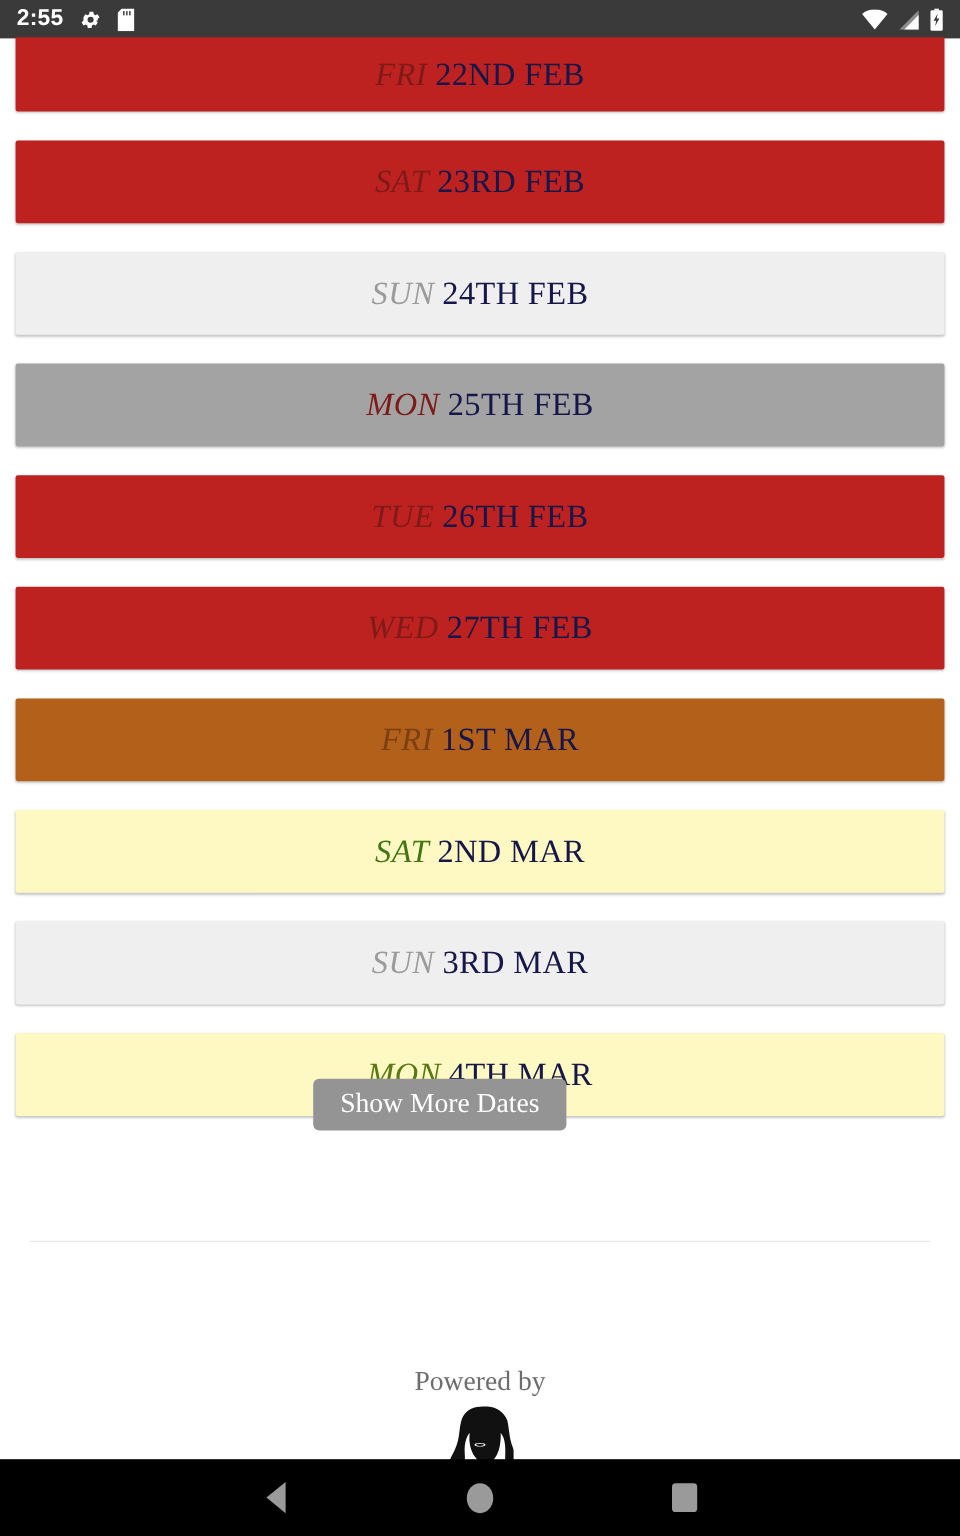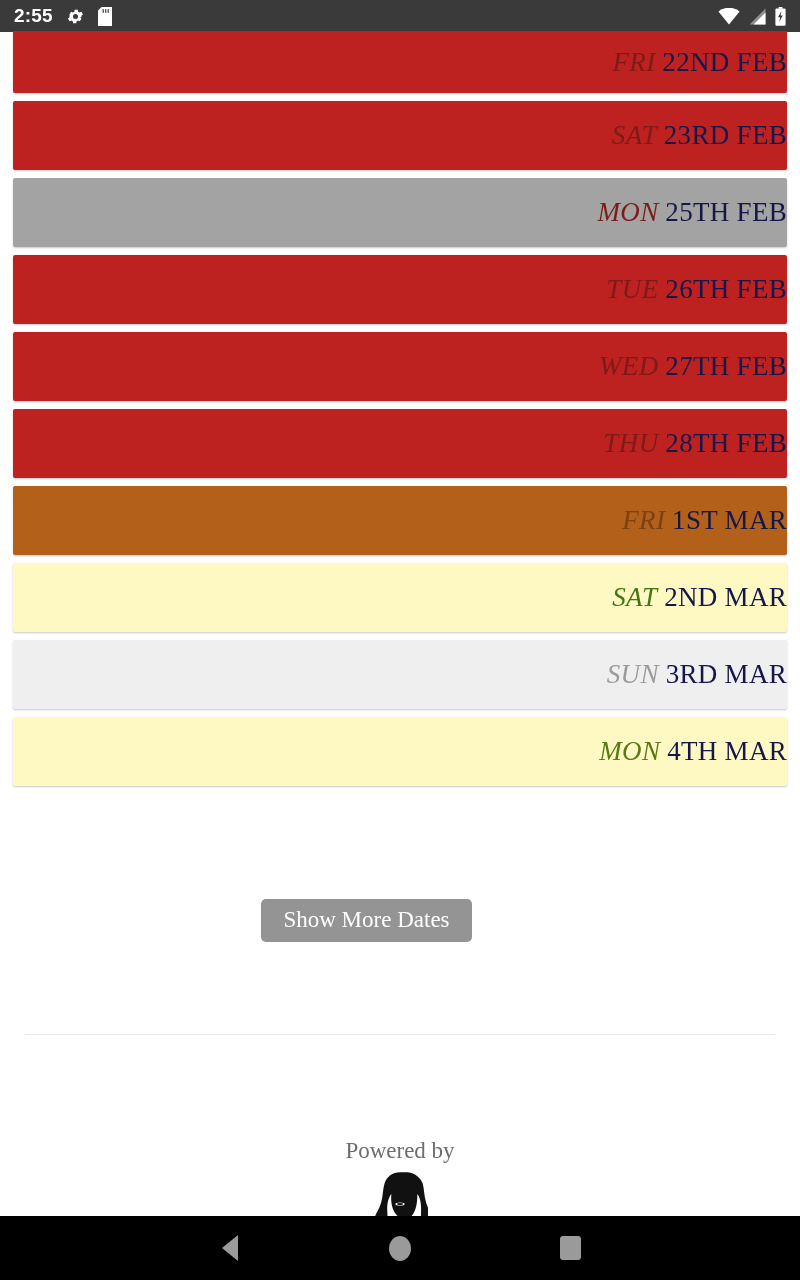--- a/index.html
+++ b/index.html
@@ -20,24 +20,24 @@
   }
   .sb-left { display:flex; align-items:center; gap:13px; }
   .sb-time { font-size:19px; font-weight:600; letter-spacing:0.2px; }
   .sb-right { margin-left:auto; display:flex; align-items:center; gap:9px; }
   .ic { display:inline-block; line-height:0; }
 
   
   .list { position:absolute; top:31px; left:0; width:800px; }
   .date-row {
     position:relative;
-    margin:0 13px 8px 13px;
+    margin:0 13px 24px 13px;
     height:69px;
     border-radius:2px;
-    display:flex; align-items:center; justify-content:flex-end;
+    display:flex; align-items:center; justify-content:center;
     box-shadow:0 1px 2px rgba(0,0,0,0.22);
     cursor:pointer;
   }
   .date-row.first { height:62px; border-radius:0 0 2px 2px; }
   .row-text { font-size:27px; white-space:nowrap; line-height:1; }
   .dow { font-style:italic; font-weight:400; letter-spacing:0.4px; }
   .dnum { color:#15174a; font-weight:400; letter-spacing:0.3px; }
 
   
   .more-wrap { position:absolute; top:899px; left:0; width:733px; text-align:center; }
@@ -119,31 +119,31 @@
     </div>
   </div>
 
   <div class="list" id="date-list">
       <div class="date-row first" style="background: rgb(190, 34, 32);">
         <span class="row-text"><span class="dow" style="color: rgb(126, 26, 24);">FRI</span> <span class="dnum">22ND FEB</span></span>
       </div>
       <div class="date-row" style="background: rgb(190, 34, 32);">
         <span class="row-text"><span class="dow" style="color: rgb(126, 26, 24);">SAT</span> <span class="dnum">23RD FEB</span></span>
       </div>
+      <div class="date-row" style="background: rgb(239, 239, 239);">
+        <span class="row-text"><span class="dow" style="color: rgb(155, 155, 155);">SUN</span> <span class="dnum">24TH FEB</span></span>
+      </div>
       <div class="date-row" style="background: #a3a3a3;">
         <span class="row-text"><span class="dow" style="color: rgb(126, 26, 24);">MON</span> <span class="dnum">25TH FEB</span></span>
       </div>
       <div class="date-row" style="background: rgb(190, 34, 32);">
         <span class="row-text"><span class="dow" style="color: rgb(126, 26, 24);">TUE</span> <span class="dnum">26TH FEB</span></span>
       </div>
       <div class="date-row" style="background: rgb(190, 34, 32);">
         <span class="row-text"><span class="dow" style="color: rgb(126, 26, 24);">WED</span> <span class="dnum">27TH FEB</span></span>
-      </div>
-      <div class="date-row" style="background: rgb(190, 34, 32);">
-        <span class="row-text"><span class="dow" style="color: rgb(126, 26, 24);">THU</span> <span class="dnum">28TH FEB</span></span>
       </div>
       <div class="date-row" style="background: rgb(179, 96, 26);">
         <span class="row-text"><span class="dow" style="color: rgb(122, 65, 18);">FRI</span> <span class="dnum">1ST MAR</span></span>
       </div>
       <div class="date-row" style="background: #fef9c3;">
         <span class="row-text"><span class="dow" style="color: rgb(67, 118, 19);">SAT</span> <span class="dnum">2ND MAR</span></span>
       </div>
       <div class="date-row" style="background: rgb(239, 239, 239);">
         <span class="row-text"><span class="dow" style="color: rgb(155, 155, 155);">SUN</span> <span class="dnum">3RD MAR</span></span>
       </div>

